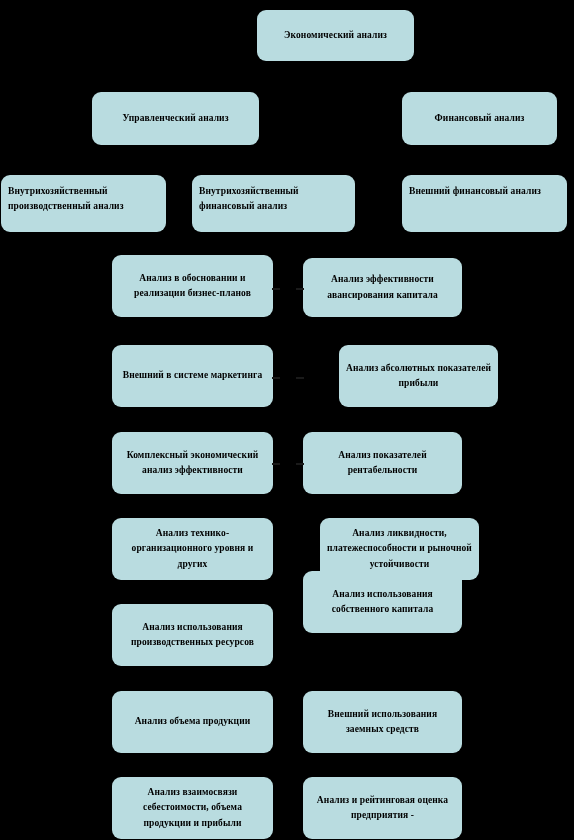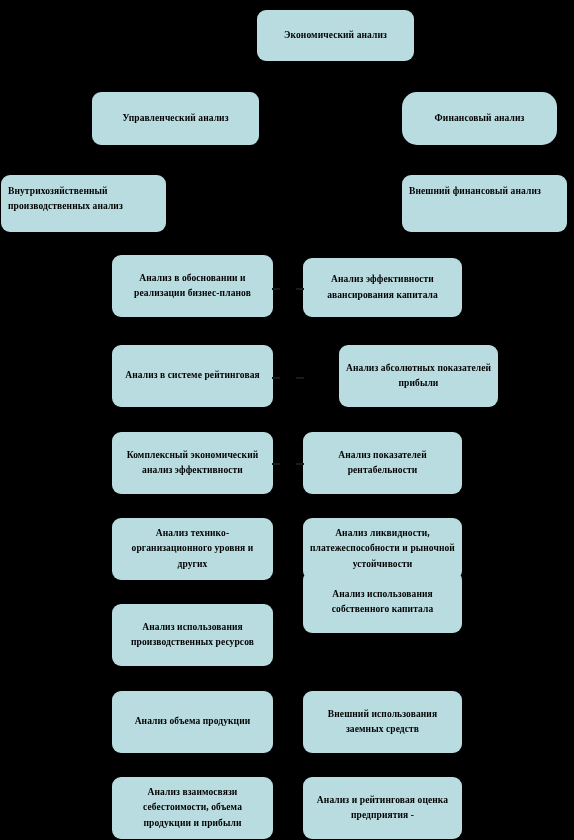--- a/index.html
+++ b/index.html
@@ -56,38 +56,41 @@
 <div id="canvas">
 
   <div class="node" style="left:257px; top:10px; width:157px; height:51px;">
     <span class="node-label">Экономический анализ</span>
   </div>
 
   <div class="node" style="left:92px; top:92px; width:167px; height:53px;">
     <span class="node-label">Управленческий анализ</span>
   </div>
 
-  <div class="node" style="left:402px; top:92px; width:155px; height:53px;border-radius:15px;">
+  <div class="node" style="left:402px; top:92px; width:155px; height:53px;">
     <span class="node-label">Финансовый анализ</span>
   </div>
 
   <div class="node left-align top-align" style="left:1px; top:175px; width:165px; height:57px;">
-    <span class="node-label">Внутрихозяйственный производственных анализ</span>
+    <span class="node-label">Внутрихозяйственный производственный анализ</span>
   </div>
 
+  <div class="node left-align top-align" style="left:192px; top:175px; width:163px; height:57px;">
+    <span class="node-label">Внутрихозяйственный финансовый анализ</span>
+  </div>
 
   <div class="node left-align top-align" style="left:402px; top:175px; width:165px; height:57px;">
     <span class="node-label">Внешний финансовый анализ</span>
   </div>
 
   <div class="node" style="left:112px; top:255px; width:161px; height:62px;">
     <span class="node-label">Анализ в обосновании и реализации бизнес-планов</span>
   </div>
   <div class="node" style="left:112px; top:345px; width:161px; height:62px;">
-    <span class="node-label">Анализ в системе рейтинговая</span>
+    <span class="node-label">Внешний в системе маркетинга</span>
   </div>
   <div class="node" style="left:112px; top:432px; width:161px; height:62px;">
     <span class="node-label">Комплексный экономический анализ эффективности</span>
   </div>
   <div class="node" style="left:112px; top:518px; width:161px; height:62px;">
     <span class="node-label">Анализ технико-организационного уровня и других</span>
   </div>
   <div class="node" style="left:112px; top:604px; width:161px; height:62px;">
     <span class="node-label">Анализ использования производственных ресурсов</span>
   </div>
@@ -100,21 +103,21 @@
 
   <div class="node" style="left:303px; top:258px; width:159px; height:59px;">
     <span class="node-label">Анализ эффективности авансирования капитала</span>
   </div>
   <div class="node" style="left:303px; top:345px; width:159px; height:62px;margin-left:36px;">
     <span class="node-label">Анализ абсолютных показателей прибыли</span>
   </div>
   <div class="node" style="left:303px; top:432px; width:159px; height:62px;border-radius:9px;">
     <span class="node-label">Анализ показателей рентабельности</span>
   </div>
-  <div class="node" style="left:303px; top:518px; width:159px; height:62px;">
+  <div class="node" style="left:320px; top:518px; width:159px; height:62px;">
     <span class="node-label">Анализ ликвидности, платежеспособности  и рыночной устойчивости</span>
   </div>
   <div class="node" style="left:303px; top:571px; width:159px; height:62px;">
     <span class="node-label">Анализ использования собственного капитала</span>
   </div>
   <div class="node" style="left:303px; top:691px; width:159px; height:62px;">
     <span class="node-label">Внешний использования заемных средств</span>
   </div>
   <div class="node" style="left:303px; top:777px; width:159px; height:62px;">
     <span class="node-label">Анализ и рейтинговая оценка предприятия -</span>

